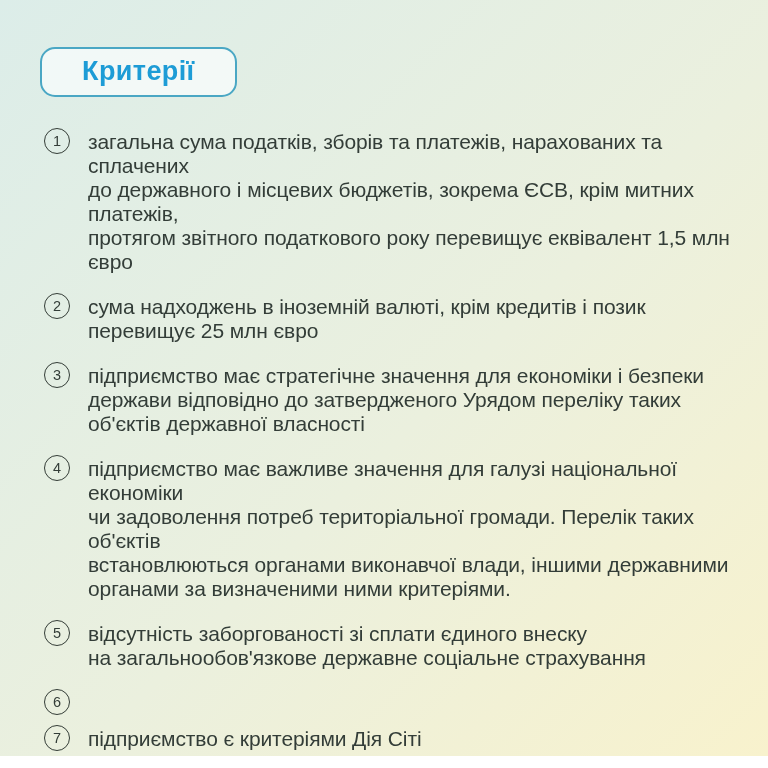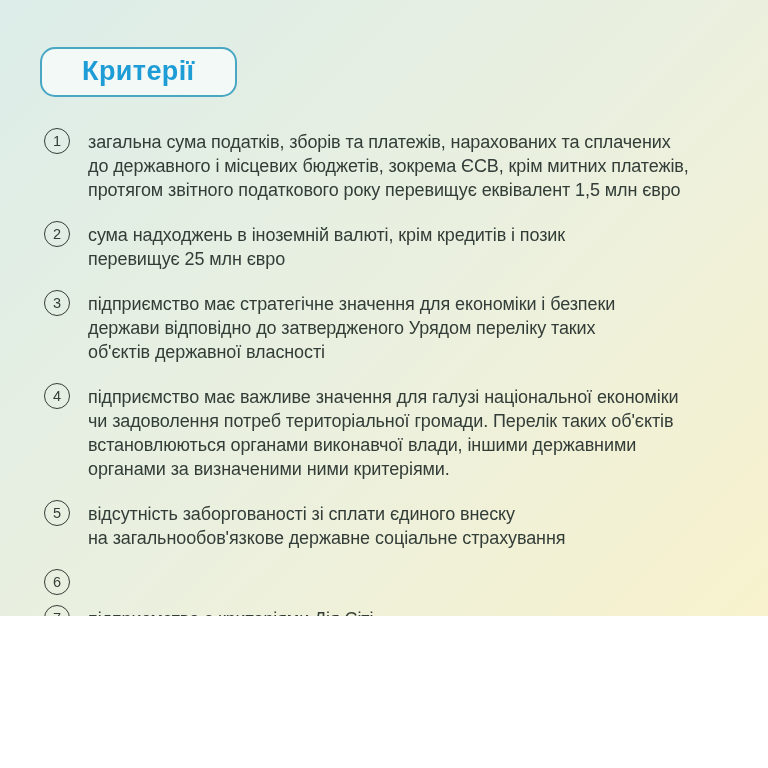--- a/index.html
+++ b/index.html
@@ -18,21 +18,21 @@
     padding: 0;
   }
   body {
     width: 768px;
     height: 768px;
     font-family: "Liberation Sans", "DejaVu Sans", sans-serif;
   }
   .canvas {
     position: relative;
     width: 768px;
-    height: 616px;
+    height: 756px;
     overflow: hidden;
     background: linear-gradient(135deg, var(--bg-start) 0%, var(--bg-mid) 55%, var(--bg-end) 100%);
     padding: 47px 31px 0 40px;
   }
   .title-badge {
     display: inline-block;
     padding: 9px 40px 10px 40px;
     border: 2.5px solid var(--title-border);
     border-radius: 15px;
     background: var(--title-fill);
@@ -67,21 +67,21 @@
     align-items: center;
     justify-content: center;
     font-size: 14.5px;
     font-weight: 400;
     color: var(--body-text);
     margin-right: 18px;
     margin-top: -2px;
   }
   .criterion-text {
     white-space: pre-line;
-    font-size: 18px;
+    font-size: 21px;
     line-height: 24px;
     color: var(--body-text);
     letter-spacing: -0.1px;
     max-width: 678px;
   }
 </style>
 </head>
 <body>
 
 <div class="canvas">

